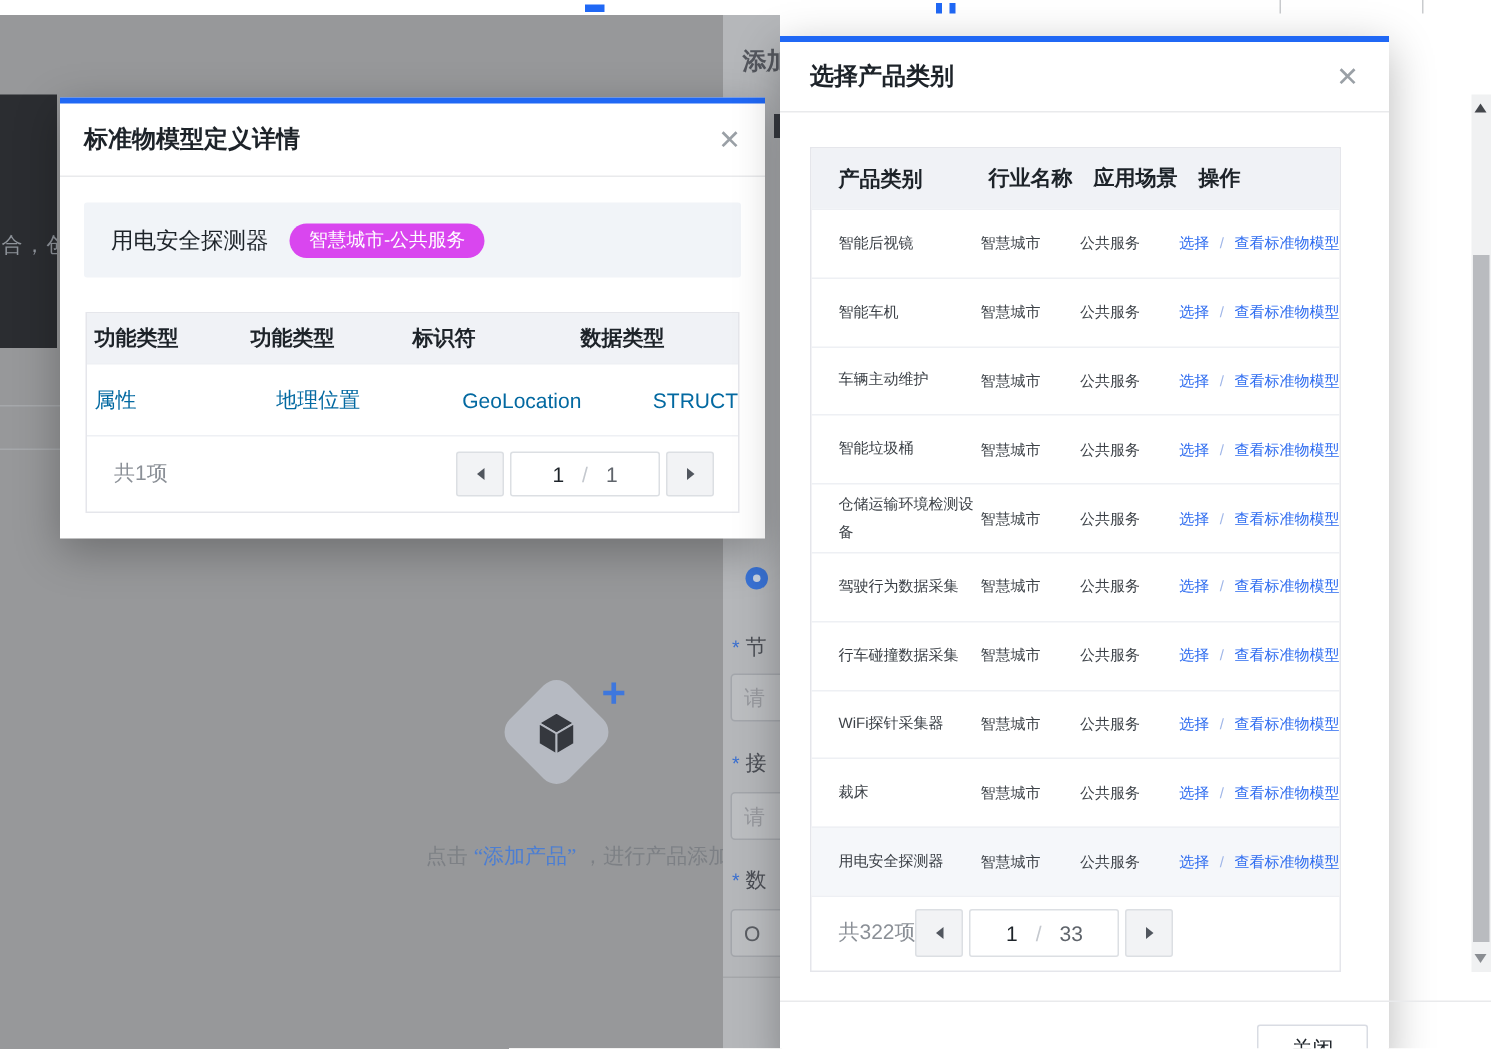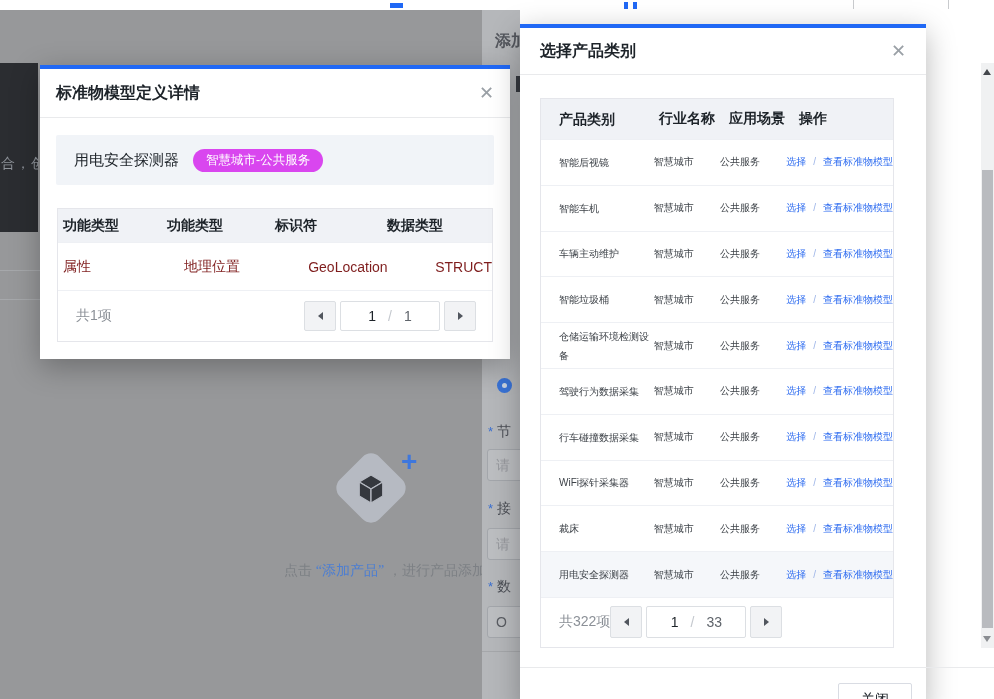--- a/index.html
+++ b/index.html
@@ -54,21 +54,21 @@
   .tri-l { width:0; height:0; border-top:4px solid transparent; border-bottom:4px solid transparent; border-right:5px solid #51565e; }
   .tri-r { width:0; height:0; border-top:4px solid transparent; border-bottom:4px solid transparent; border-left:5px solid #51565e; }
 
   
   .detail-modal { left:40px; top:65px; width:470px; height:294px; }
   .info-band { margin:17px 16px 0 16px; height:50px; background:#f1f4f8; border-radius:2px; display:flex; align-items:center; padding:0 18px; }
   .product-name { font-size:15px; color:#1d2329; }
   .tag-pill { margin-left:14px; background:#d946ef; color:#ffffff; font-size:12.5px; border-radius:13px; padding:5px 13px; line-height:13px; }
   .d-table { margin:23px 17px 0 17px; border:1px solid #e5e6eb; }
   .d-hrow { display:flex; align-items:center; height:33px; background:#f0f2f6; font-size:14px; font-weight:bold; color:#1d2329; }
-  .d-brow { display:flex; align-items:center; height:48px; font-size:14px; color:#7f1d1d; border-top:1px solid #eef0f4;gap:44px; }
+  .d-brow { display:flex; align-items:center; height:48px; font-size:14px; color:#0369a1; border-top:1px solid #eef0f4;gap:44px; }
   .dc1 { width:109px; padding-left:5px; } .dc2 { width:108px; } .dc3 { width:112px; } .dc4 { flex:1; }
   .d-foot { display:flex; align-items:center; justify-content:space-between; height:51px; padding:0 16px 0 18px; border-top:1px solid #eef0f4; }
   .total-text { color:#8b9097; font-size:14px; }
   .d-foot .pg-btn, .d-foot .pg-box { height:30px; }
 
   
   .category-modal { left:520px; top:24px; width:406px; height:687px; }
   .c-head { display:flex; align-items:center; height:46px; padding:0 20px; }
   .c-table { margin:23px 32px 0 20px; border:1px solid #e5e6eb; }
   .c-hrow { display:flex; align-items:center; height:40px; background:#f0f2f6; font-size:14px; font-weight:bold; color:#1d2329; }

